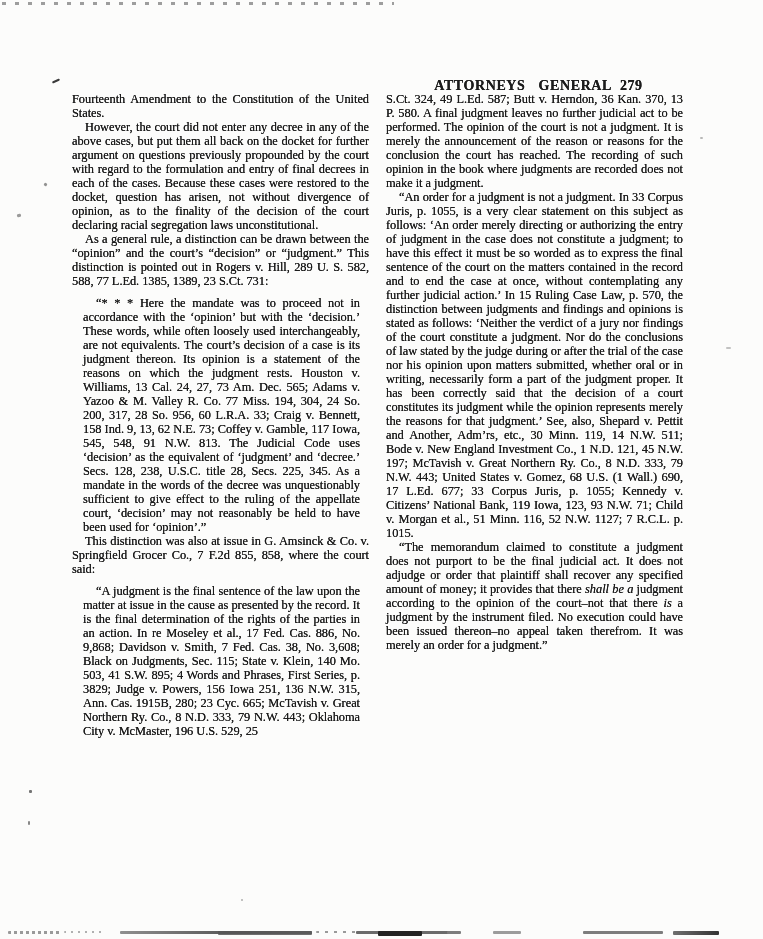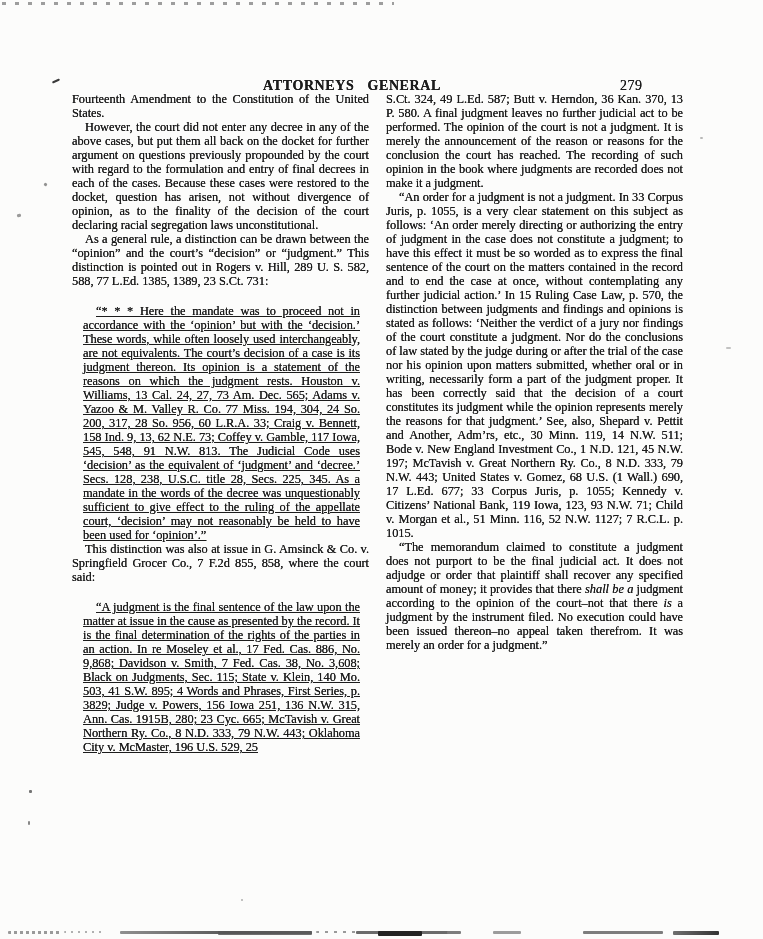--- a/index.html
+++ b/index.html
@@ -18,44 +18,43 @@
   
   .ink{ text-shadow:0 0 .35px currentColor; }
 
   .top-dotted{
     position:absolute;left:2px;top:2px;width:392px;height:3px;
     background:repeating-linear-gradient(90deg,#8d8d8d 0 4px,transparent 4px 13px);
     opacity:.85;
   }
 
   .header-title{
-    position:absolute;left:82px;top:78px;width:540px;
-    text-align:center;
+    position:absolute;left:72px;top:78px;width:540px;
+    text-align:right;
     font-size:14px;font-weight:bold;
     letter-spacing:.6px;word-spacing:9px;
   }
   .page-number{
     position:absolute;left:620px;top:78px;
-    font-size:14px;font-weight:normal;letter-spacing:.5px;
+    font-size:14px;font-weight:bold;letter-spacing:.5px;
   }
 
   .column{
     position:absolute;top:92px;width:297px;
     font-size:12.4px;line-height:14px;
     text-align:justify;
     letter-spacing:-0.05px;
   }
   .col-left{left:72px;}
   .col-right{left:386px;}
   .column p{margin:0;}
   .column p.indent{text-indent:13px;font-family:Liberation Serif, serif;}
   .column blockquote{
-    margin:16px 9px 0 11px;
+    margin:8px 9px 0 11px;
     text-indent:13px;
-    text-decoration:underline;
   }
   .gap-before{margin-top:3px;}
 
   
   .speck{position:absolute;background:#3a3a3a;border-radius:1px;}
   .speck.s1{left:52px;top:80px;width:8px;height:2px;transform:rotate(-24deg);}
   .speck.s2{left:44px;top:183px;width:3px;height:3px;opacity:.55;transform:rotate(30deg);}
   .speck.s3{left:17px;top:214px;width:4px;height:3px;opacity:.5;transform:rotate(-15deg);}
   .speck.s4{left:29px;top:790px;width:3px;height:3px;opacity:.7;}
   .speck.s5{left:28px;top:821px;width:2px;height:4px;opacity:.6;}

